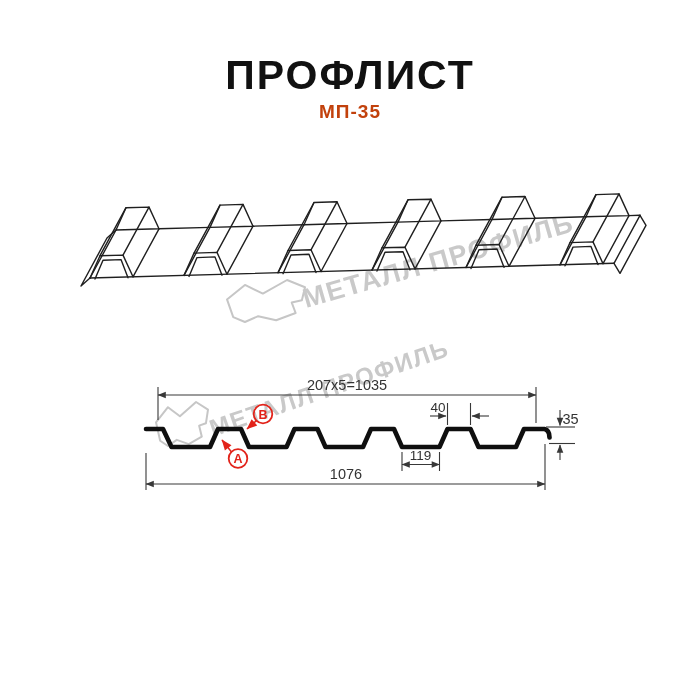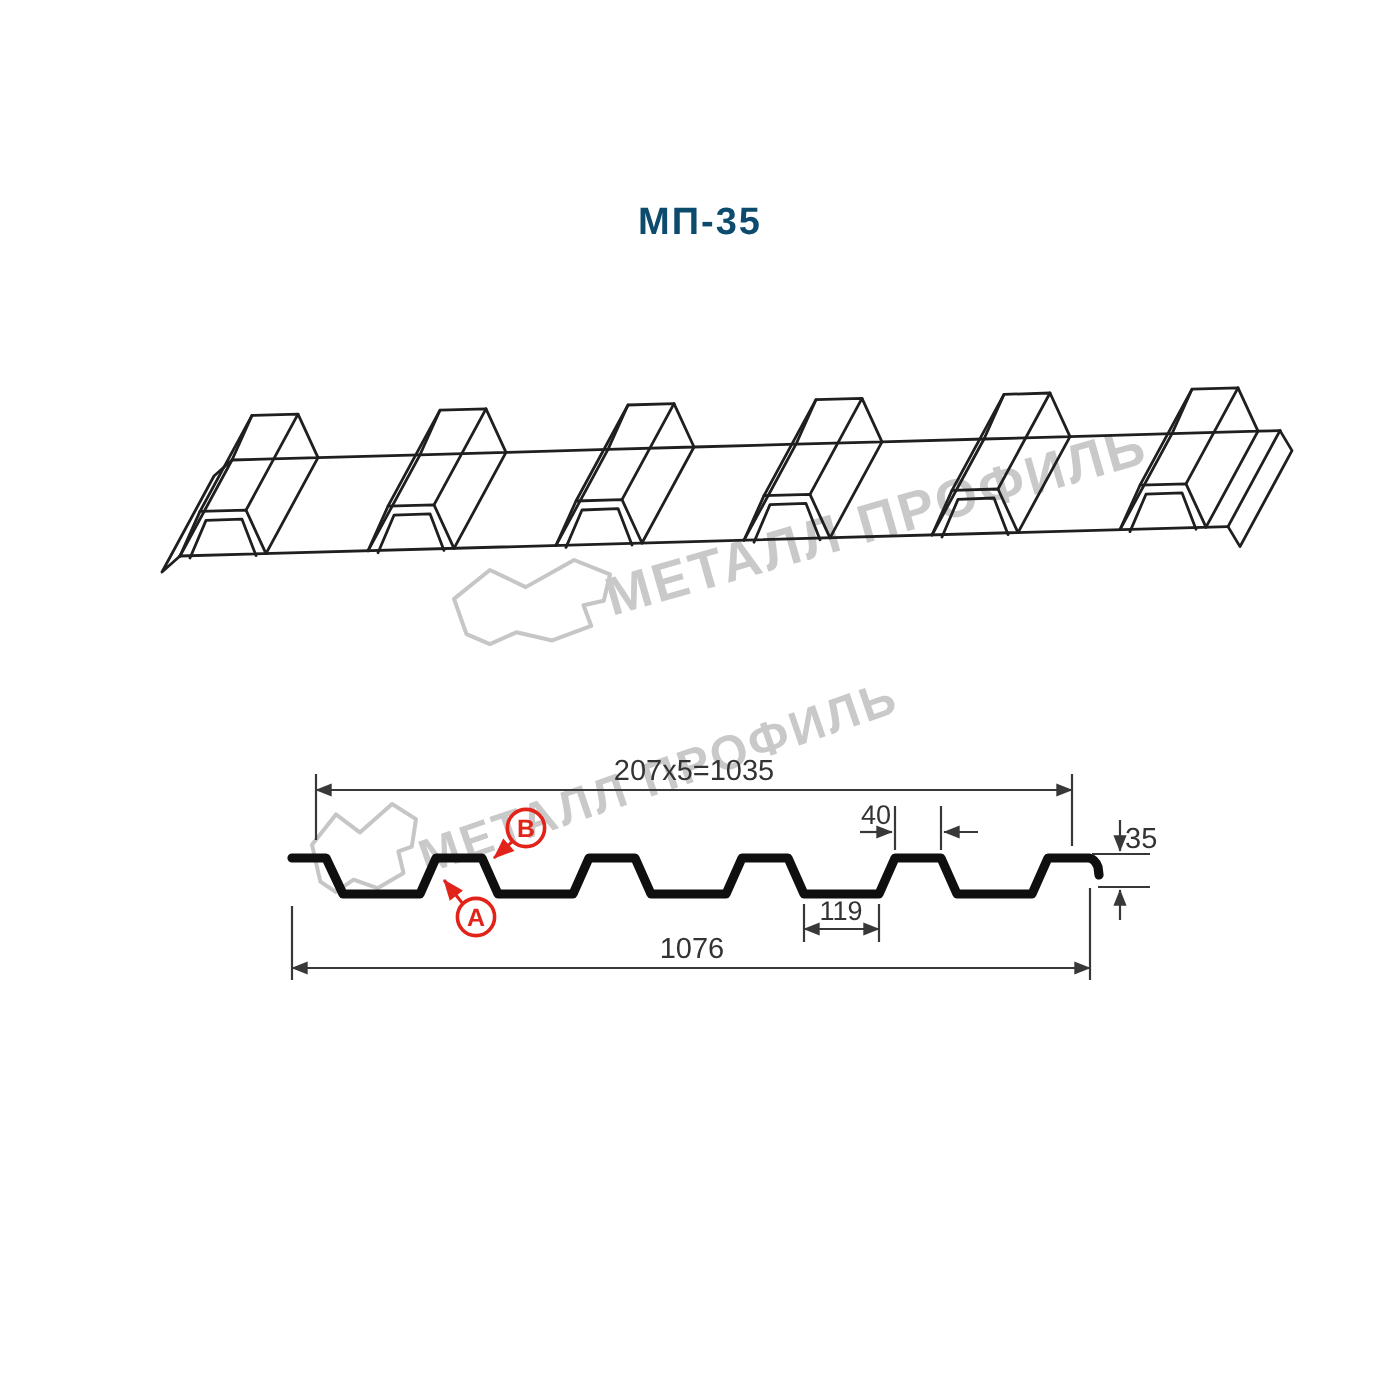--- a/index.html
+++ b/index.html
@@ -1,35 +1,36 @@
 <!DOCTYPE html>
 <html><head>
 <meta charset="utf-8">
 <style>
   html,body{margin:0;padding:0;background:#fff;}
   .page{position:relative;width:700px;height:700px;background:#ffffff;overflow:hidden;
         font-family:"Liberation Sans",sans-serif;}
   .title{position:absolute;top:52px;left:0;width:700px;text-align:center;
          font-size:41px;font-weight:700;letter-spacing:2px;color:#111;}
   .subtitle{position:absolute;top:101px;left:0;width:700px;text-align:center;
-         font-size:19px;font-weight:700;letter-spacing:1px;color:#0c4a6e;}
+         font-size:19px;font-weight:700;letter-spacing:1px;color:#c2410c;}
   .footer{position:absolute;top:615px;left:0;width:700px;text-align:center;
          font-size:17px;font-weight:700;letter-spacing:0.4px;color:#3a3a3a;}
   svg{position:absolute;top:0;left:0;}
   svg text{font-family:"Liberation Sans",sans-serif;}
   .dimtxt{font-size:14.5px;fill:#333;}
   .dimtxt-s{font-size:13.5px;fill:#333;}
   .redtxt{font-size:12.5px;font-weight:700;fill:#e2231a;}
   .wmtext{font-weight:700;fill:#c9c9c9;letter-spacing:1.5px;}
 </style>
 </head>
 <body>
 
 <div class="page">
 
+  <div class="title">ПРОФЛИСТ</div>
   <div class="subtitle">МП-35</div>
 
   <svg width="700" height="700" viewBox="0 0 700 700">
     <defs>
       <marker id="ma" viewBox="0 0 10 10" refX="9.5" refY="5" markerWidth="10" markerHeight="7.5" orient="auto-start-reverse">
         <path d="M0,1 L10,5 L0,9 z" fill="#383838"></path>
       </marker>
       <marker id="mr" viewBox="0 0 10 10" refX="9.5" refY="5" markerWidth="8.5" markerHeight="7" orient="auto-start-reverse">
         <path d="M0,1 L10,5 L0,9 z" fill="#e2231a"></path>
       </marker>

